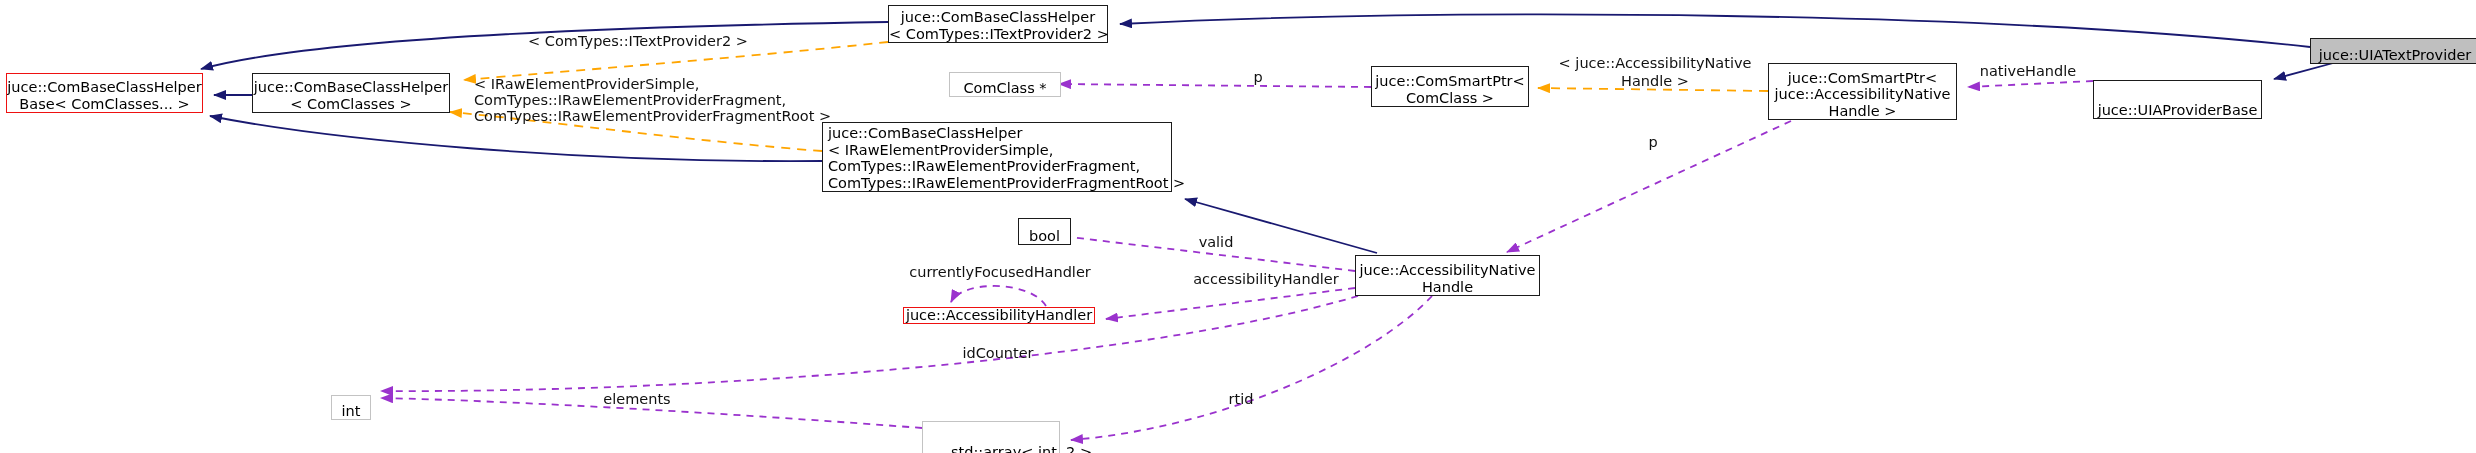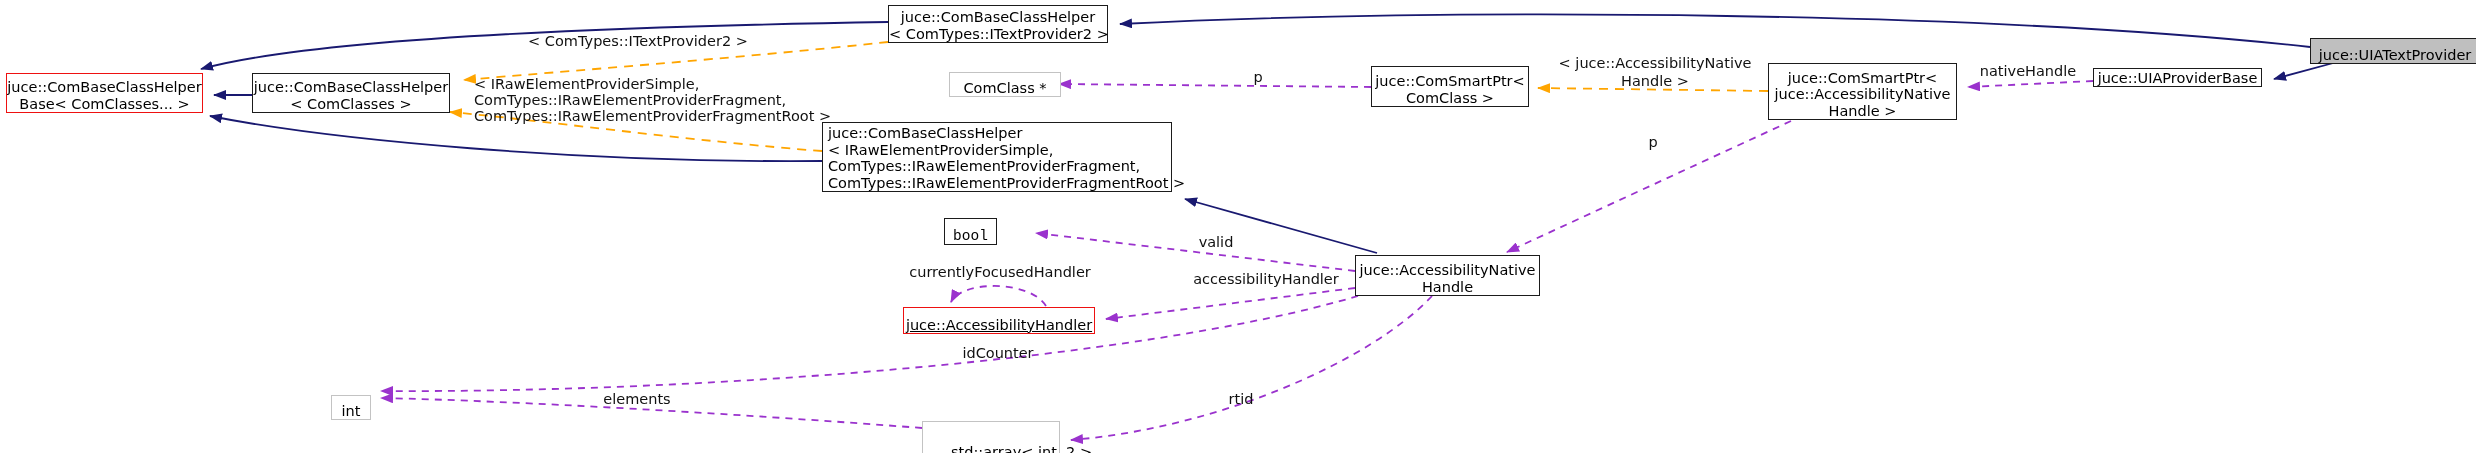--- a/index.html
+++ b/index.html
@@ -102,40 +102,40 @@
       </div>
       <div class="node black" style="left: 1371px; top: 66px; width: 158px; height: 41px;">
         <div>juce::ComSmartPtr&lt;</div>
         <div>ComClass &gt;</div>
       </div>
       <div class="node black" style="left: 1768px; top: 63px; width: 189px; height: 57px;">
         <div>juce::ComSmartPtr&lt;</div>
         <div> juce::AccessibilityNative</div>
         <div>Handle &gt;</div>
       </div>
-      <div class="node black" style="left: 2093px; top: 68px; width: 169px; height: 19px;">
+      <div class="node black" style="left: 2093px; top: 80px; width: 169px; height: 39px;">
         <div>juce::UIAProviderBase</div>
       </div>
       <div class="node black filled" style="left: 2310px; top: 38px; width: 170px; height: 26px;">
         <div>juce::UIATextProvider</div>
       </div>
       <div class="node black left" style="left: 822px; top: 122px; width: 350px; height: 70px;">
         <div>juce::ComBaseClassHelper</div>
         <div>&lt; IRawElementProviderSimple,</div>
         <div> ComTypes::IRawElementProviderFragment,</div>
         <div> ComTypes::IRawElementProviderFragmentRoot &gt;</div>
       </div>
-      <div class="node black" style="left: 944px; top: 218px; width: 53px; height: 27px; font-family: Liberation Mono, monospace;">
+      <div class="node black" style="left: 1018px; top: 218px; width: 53px; height: 27px;">
         <div>bool</div>
       </div>
       <div class="node black" style="left: 1355px; top: 255px; width: 185px; height: 41px;">
         <div>juce::AccessibilityNative</div>
         <div>Handle</div>
       </div>
-      <div class="node red" style="left: 903px; top: 307px; width: 192px; height: 27px; text-decoration: underline;">
+      <div class="node red" style="left: 903px; top: 307px; width: 192px; height: 17px;">
         <div>juce::AccessibilityHandler</div>
       </div>
       <div class="node gray" style="left: 331px; top: 383px; width: 40px; height: 25px; margin-top: 12px;">
         <div>int</div>
       </div>
       <div class="node gray" style="left: 922px; top: 421px; width: 138px; height: 40px; padding-left: 28px;">
         <div>std::array&lt; int, 2 &gt;</div>
       </div>
     </div>
 </div>

